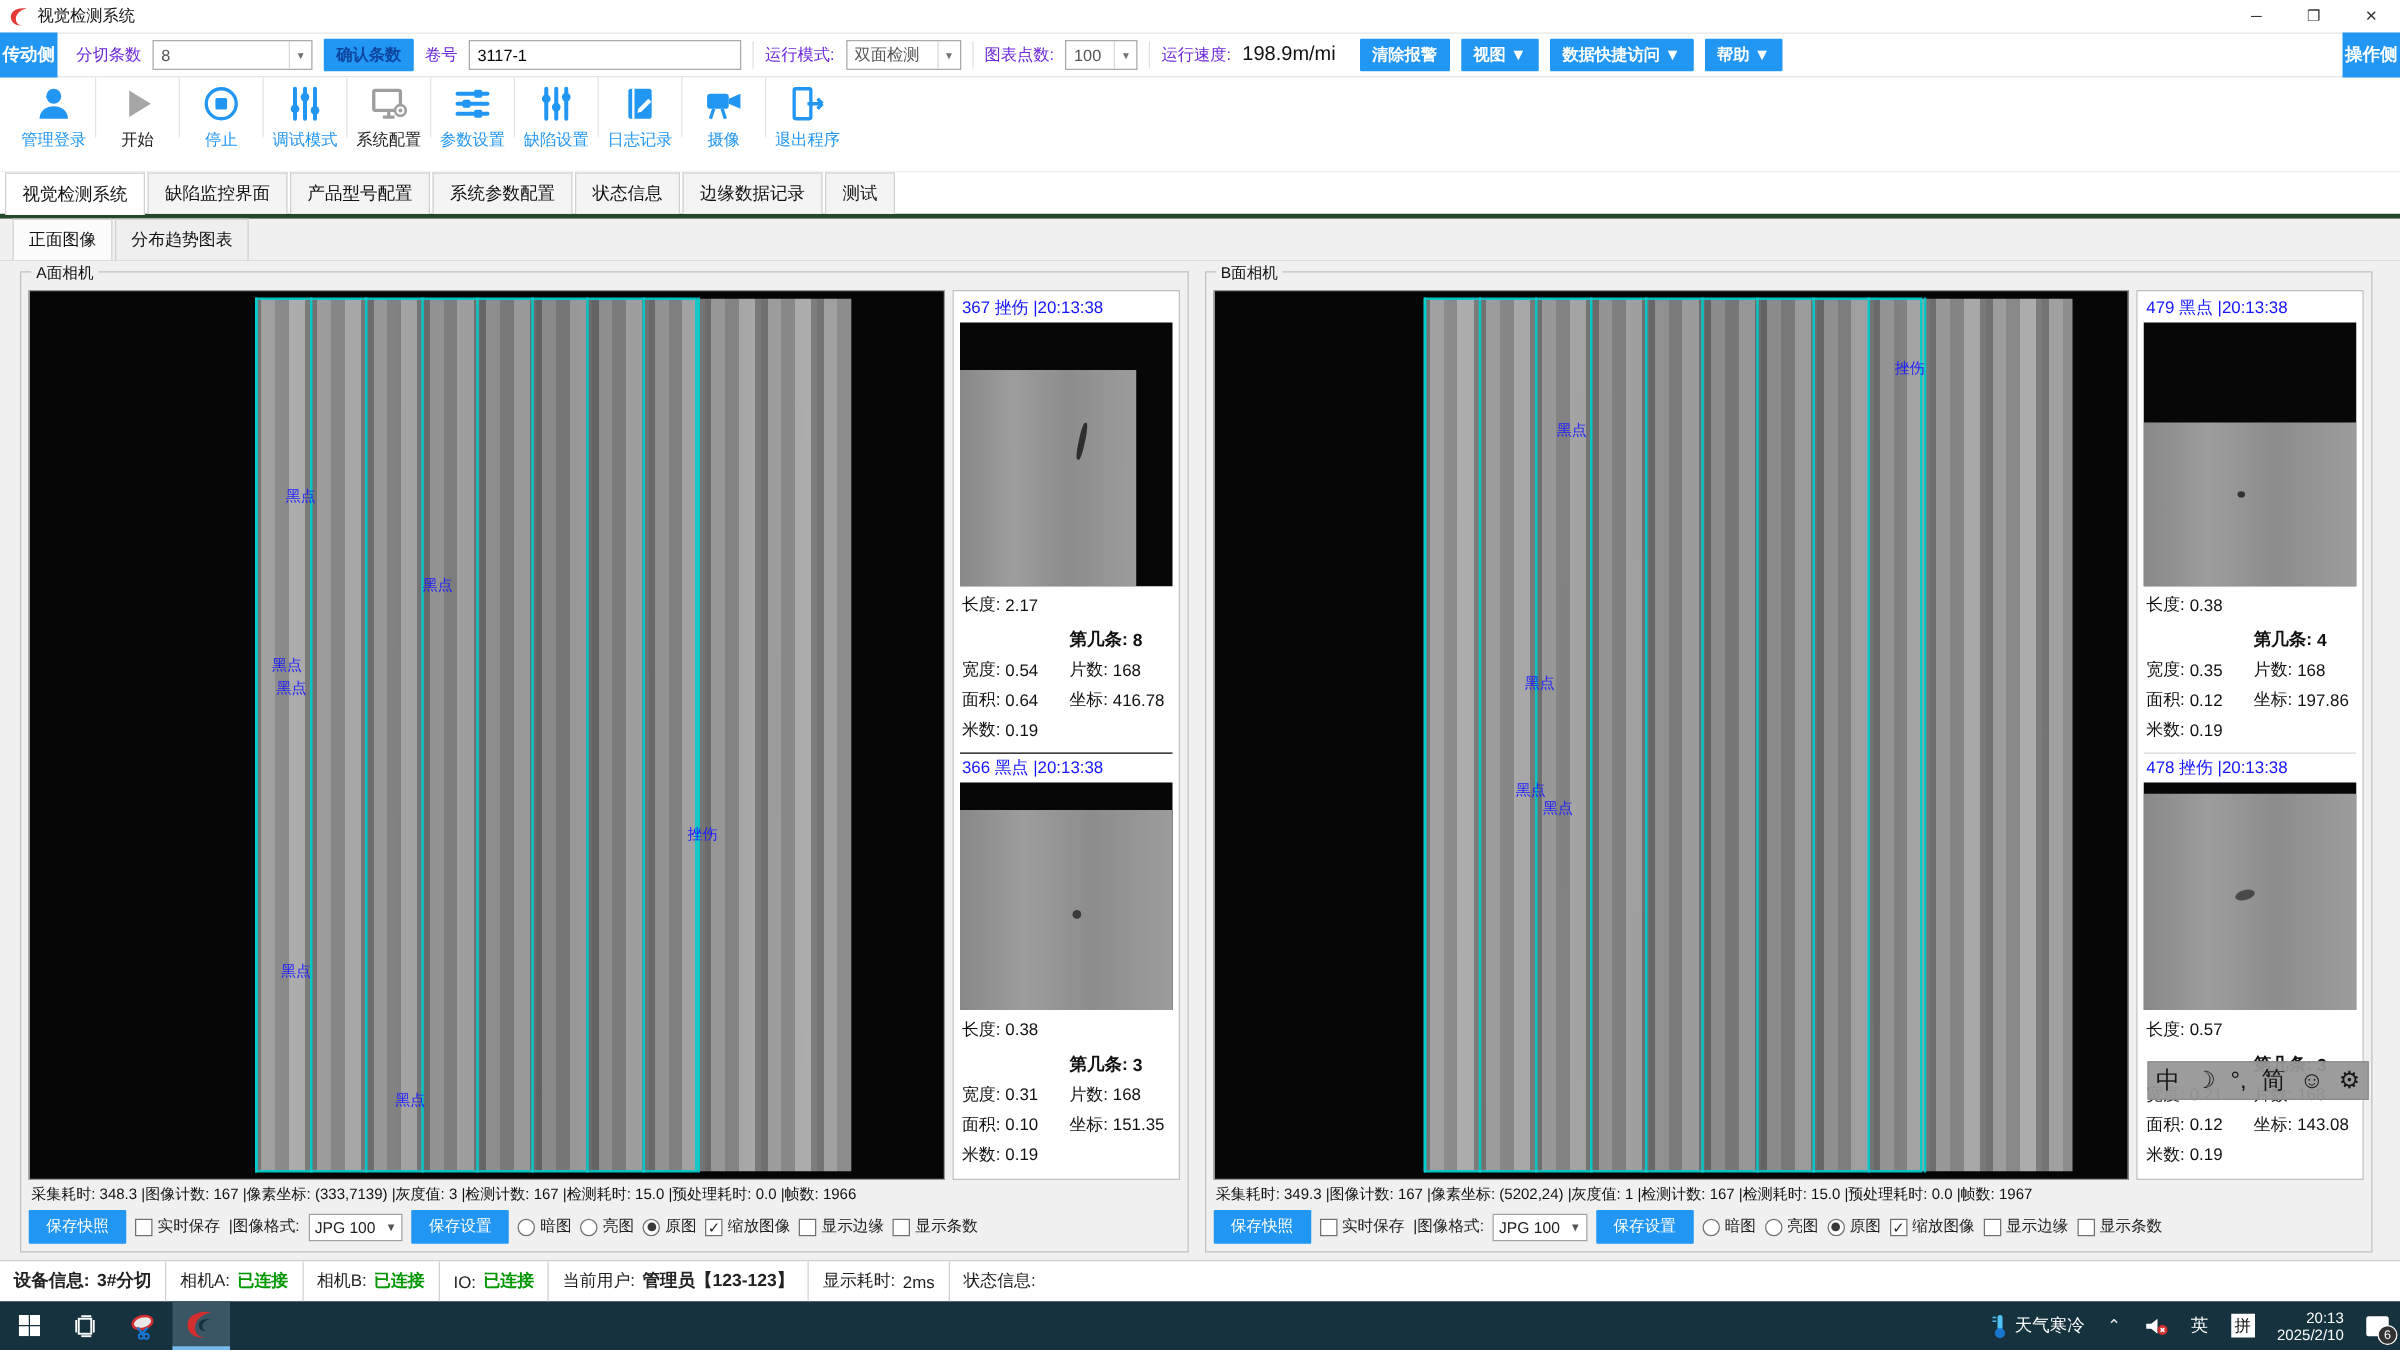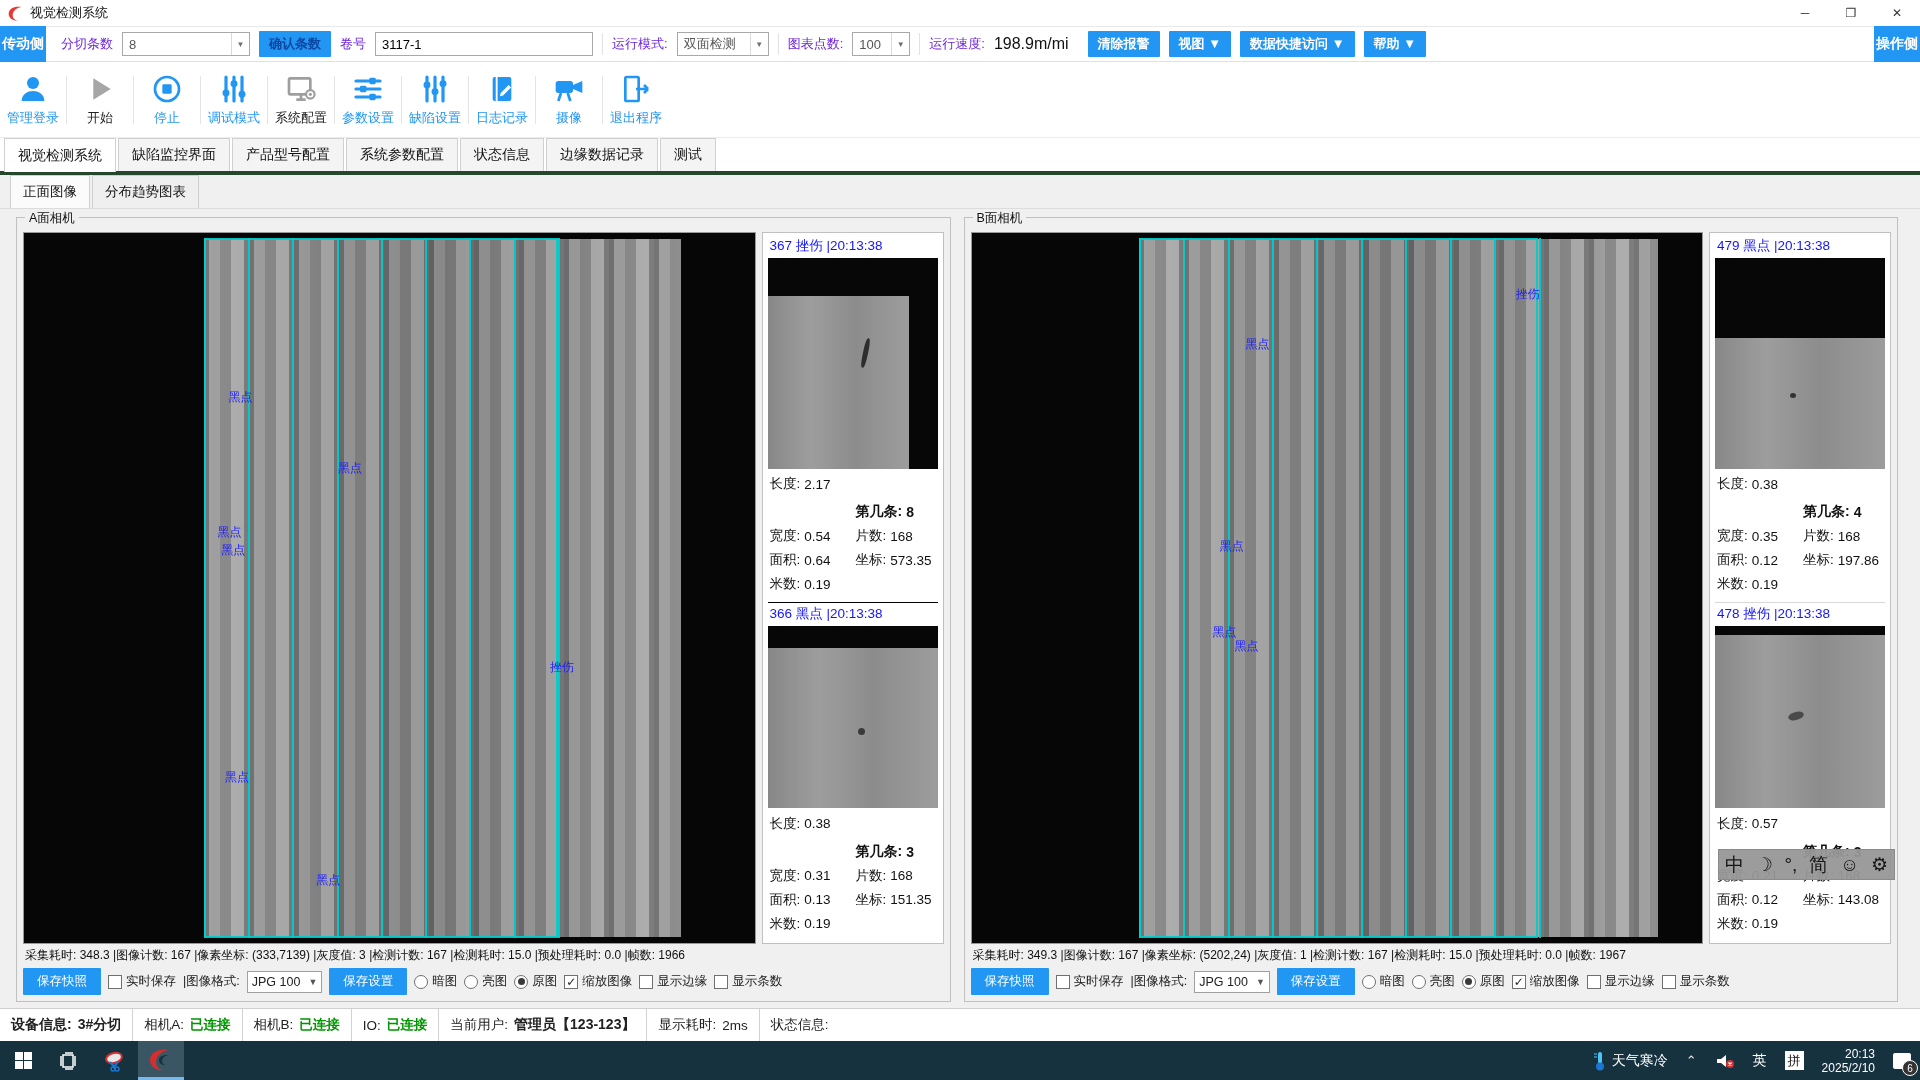--- a/index.html
+++ b/index.html
@@ -18,21 +18,21 @@
   .tb-label { font-weight:normal; color:#6d28d9; white-space:nowrap;text-align:right; }
   .combo { height:24px; border:1px solid #a9a9a9; background:#fff; display:flex; align-items:center; padding-left:6px; color:#555; position:relative; }
   .combo .arrow { margin-left:auto; width:18px; height:100%; border-left:1px solid #d9d9d9; display:flex; align-items:center; justify-content:center; color:#707070; font-size:8px; }
   .tb-input { height:24px; border:1px solid #a9a9a9; padding:0 6px; font-size:13px; font-family:inherit; }
   .blue-btn { height:26px; background:#2196f3; color:#fff; border:none; padding:0 10px; font-size:13px; font-weight:bold; font-family:inherit; border-radius:1px; white-space:nowrap; }
   .confirm-btn { color:#0d47a1; }
   .speed-val { font-size:16px; color:#111; white-space:nowrap; }
   .vsep { width:1px; height:22px; background:#e2e2e2; }
 
   
-  .iconbar { height:76px; display:flex; align-items:center; background:#fff; border-bottom:1px solid #ececec; }
+  .iconbar { height:76px; display:flex; background:#fff; padding-left:10px; border-bottom:1px solid #ececec; }
   .icon-item { width:66px; height:64px; display:flex; flex-direction:column; align-items:center; justify-content:center; gap:4px; }
   .icon-item svg { width:32px; height:32px; }
   .icon-label { font-size:13px; color:#2196f3; white-space:nowrap; }
   .icon-label.dim { color:#222; }
   .icon-sep { width:1px; height:48px; background:#e4e4e4; }
 
   
   .tabbar { display:flex; align-items:flex-end; height:33px; background:#fff; padding-left:4px; }
   .tab { padding:7px 13px; border:1px solid #d0d0d0; border-bottom:none; background:#f4f4f4; color:#111; margin-right:2px; font-size:14px; }
   .tab.active { background:#fff; position:relative; top:1px; padding-top:8px; }
@@ -337,21 +337,21 @@
           <div class="cell">
               <span>片数:</span>
               <span>168</span>
             </div>
           <div class="cell">
               <span>面积:</span>
               <span>0.64</span>
             </div>
           <div class="cell">
               <span>坐标:</span>
-              <span>573.35</span>
+              <span>416.78</span>
             </div>
           <div class="cell">
               <span>米数:</span>
               <span>0.19</span>
             </div>
         </div>
         <div class="defect-header" style="border-top:1px solid #000000">366 黑点 |20:13:38</div>
         <div class="thumb h2 t-a2">
             <div class="gray"></div>
             <div class="mark"></div>
@@ -368,21 +368,21 @@
           <div class="cell">
               <span>宽度:</span>
               <span>0.31</span>
             </div>
           <div class="cell">
               <span>片数:</span>
               <span>168</span>
             </div>
           <div class="cell">
               <span>面积:</span>
-              <span>0.13</span>
+              <span>0.10</span>
             </div>
           <div class="cell">
               <span>坐标:</span>
               <span>151.35</span>
             </div>
           <div class="cell">
               <span>米数:</span>
               <span>0.19</span>
             </div>
         </div>

